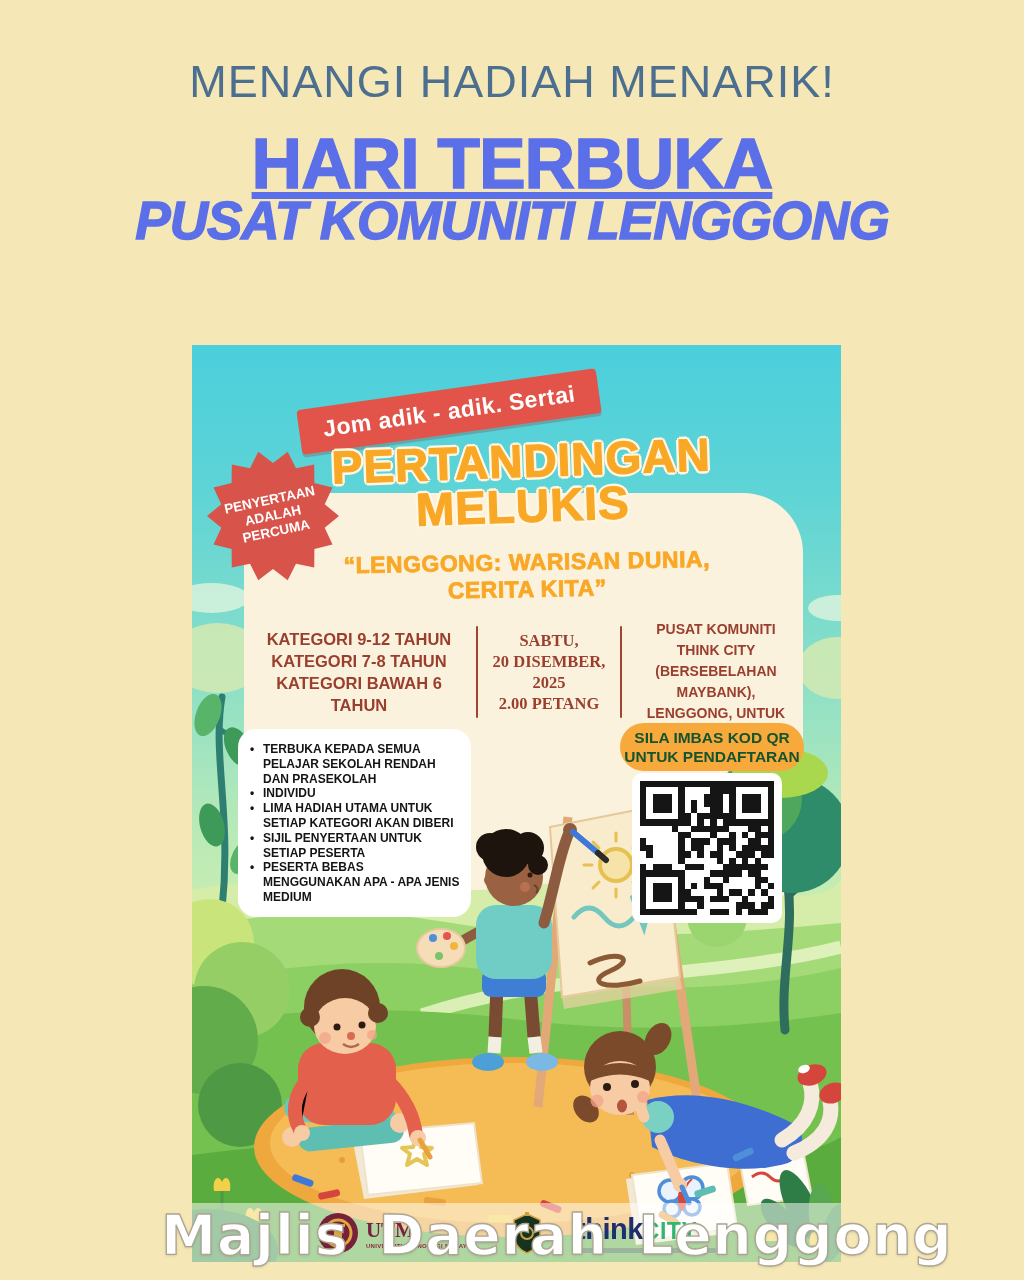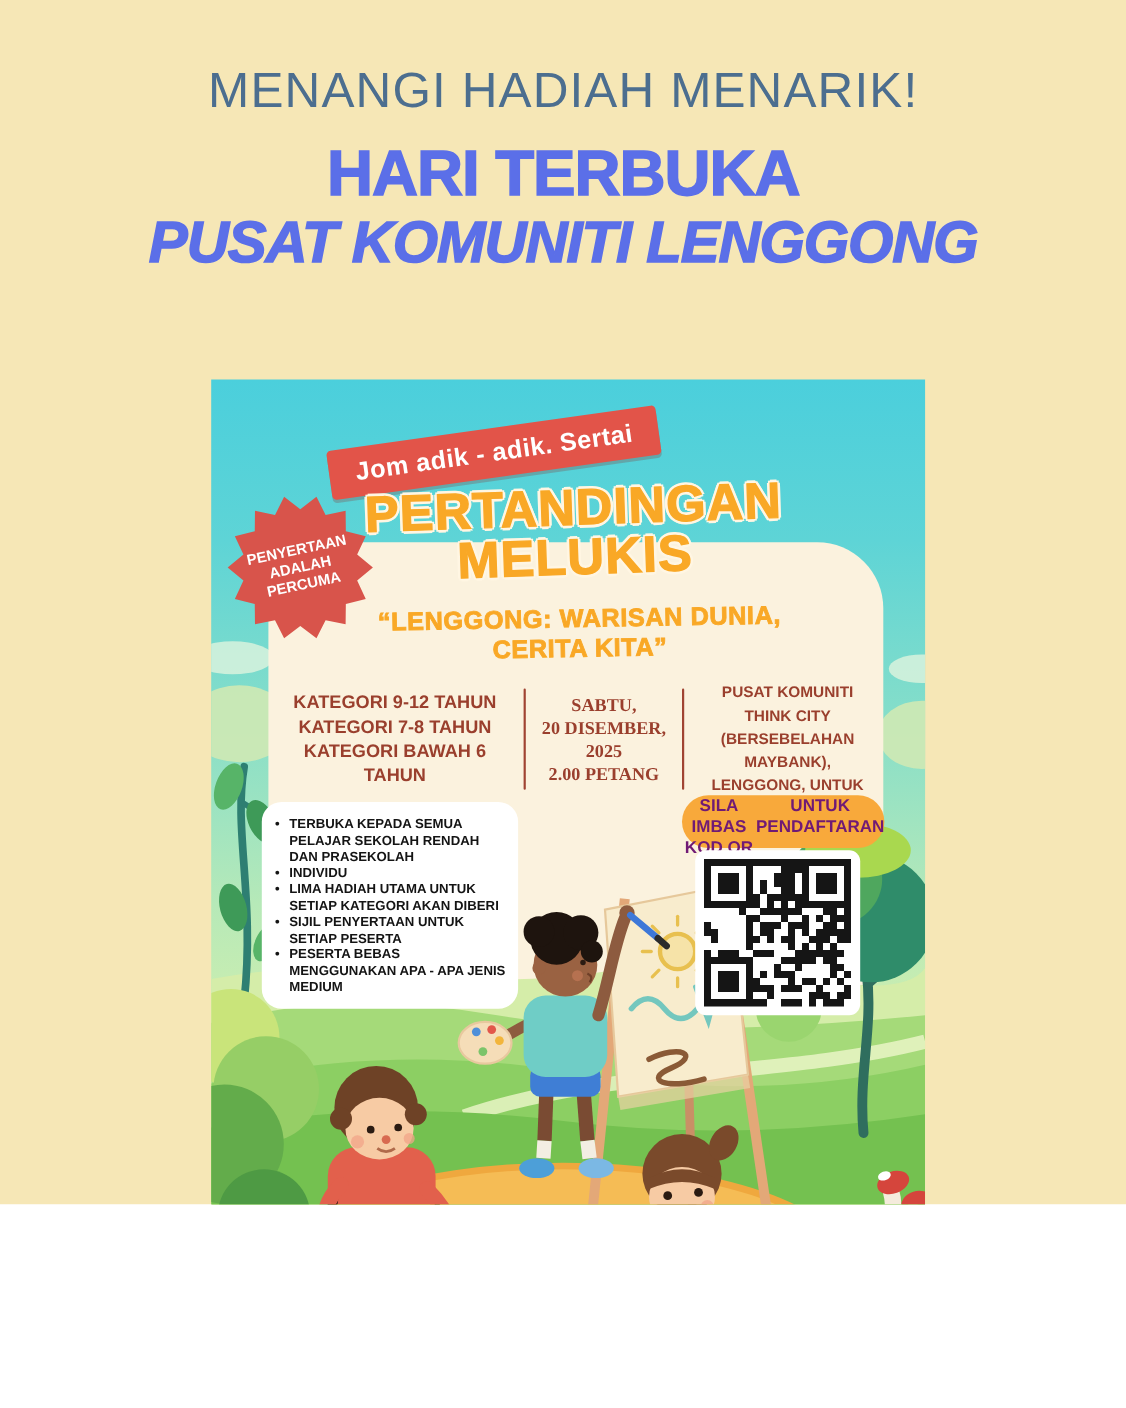--- a/index.html
+++ b/index.html
@@ -1,24 +1,24 @@
 <!DOCTYPE html>
 <html><head>
 <meta charset="utf-8">
 <style>
   html,body{margin:0;padding:0;}
-  #page{position:relative;width:1024px;height:1095px;background:#F6E7B6;overflow:hidden;
+  #page{position:relative;width:1024px;height:1280px;background:#F6E7B6;overflow:hidden;
         font-family:"Liberation Sans",sans-serif;}
   .abs{position:absolute;}
   .ctr{width:100%;text-align:center;}
 
   
   .tagline{top:56px;font-size:45px;font-weight:400;color:#4C6E8F;letter-spacing:1px;}
   .big-blue{color:#5B6FE8;font-weight:700;-webkit-text-stroke:1.4px #5B6FE8;letter-spacing:-1px;}
-  .title1{top:124px;font-size:58px;}
+  .title1{top:124px;font-size:70px;text-decoration:underline;}
   .title2{top:190px;font-size:53px;font-style:italic;}
   .dateline{top:277px;font-size:38px;font-weight:700;color:#5467DF;letter-spacing:2.5px;
             -webkit-text-stroke:0.8px #5467DF;
             text-shadow:2px 2px 0 #39459A,2px 0 0 #39459A,0 2px 0 #39459A,3px 3px 0 #39459A;}
 
   
   .poster{left:192px;top:345px;width:649px;height:917px;overflow:hidden;
           background:linear-gradient(180deg,#4BCFDC 0%,#5ED4D6 16%,#86DEC9 34%,#B6E9B8 52%,#D6F0AC 68%,#CDEBA0 100%);}
   .cloud{background:#E6F5DF;border-radius:50%;opacity:.75;}
   .side-bump{background:#CFE9B4;border-radius:50%;opacity:.9;}
@@ -47,22 +47,22 @@
 
   .info-row{left:58px;top:274px;width:552px;display:flex;align-items:center;
             color:#9A3F2D;font-weight:700;text-align:center;}
   .col-cat{width:218px;font-size:16.5px;line-height:22px;}
   .vline{width:2px;height:92px;background:#A04433;margin:0 8px;border-radius:1px;}
   .col-time{width:126px;font-size:16.5px;line-height:21px;font-family:Liberation Serif, serif;}
   .time-gap{margin-top:0;}
   .col-venue{flex:1;font-size:14px;line-height:21px;}
 
   .pill{left:428px;top:378px;width:184px;height:48px;background:#F8A93B;border-radius:26px;
-        display:flex;justify-content:center;text-align:center;
-        color:#701a75;font-weight:700;font-size:15.5px;line-height:19px;}
+        display:flex;flex-direction:column;justify-content:center;text-align:center;
+        color:#14532d;font-weight:700;font-size:15.5px;line-height:19px;}
 
   .qr-box{left:440px;top:428px;width:150px;height:150px;background:#FFFFFF;border-radius:10px;
           display:flex;align-items:center;justify-content:center;}
   .qr-box svg{width:134px;height:134px;}
 
   .rules-card{left:46px;top:384px;width:233px;background:#FFFFFF;border-radius:18px;
               padding:13px 8px 12px 12px;box-sizing:border-box;}
   .rule{display:flex;font-size:12px;line-height:14.8px;font-weight:700;color:#141414;}
   .rule .dot{width:13px;flex:none;}
 

